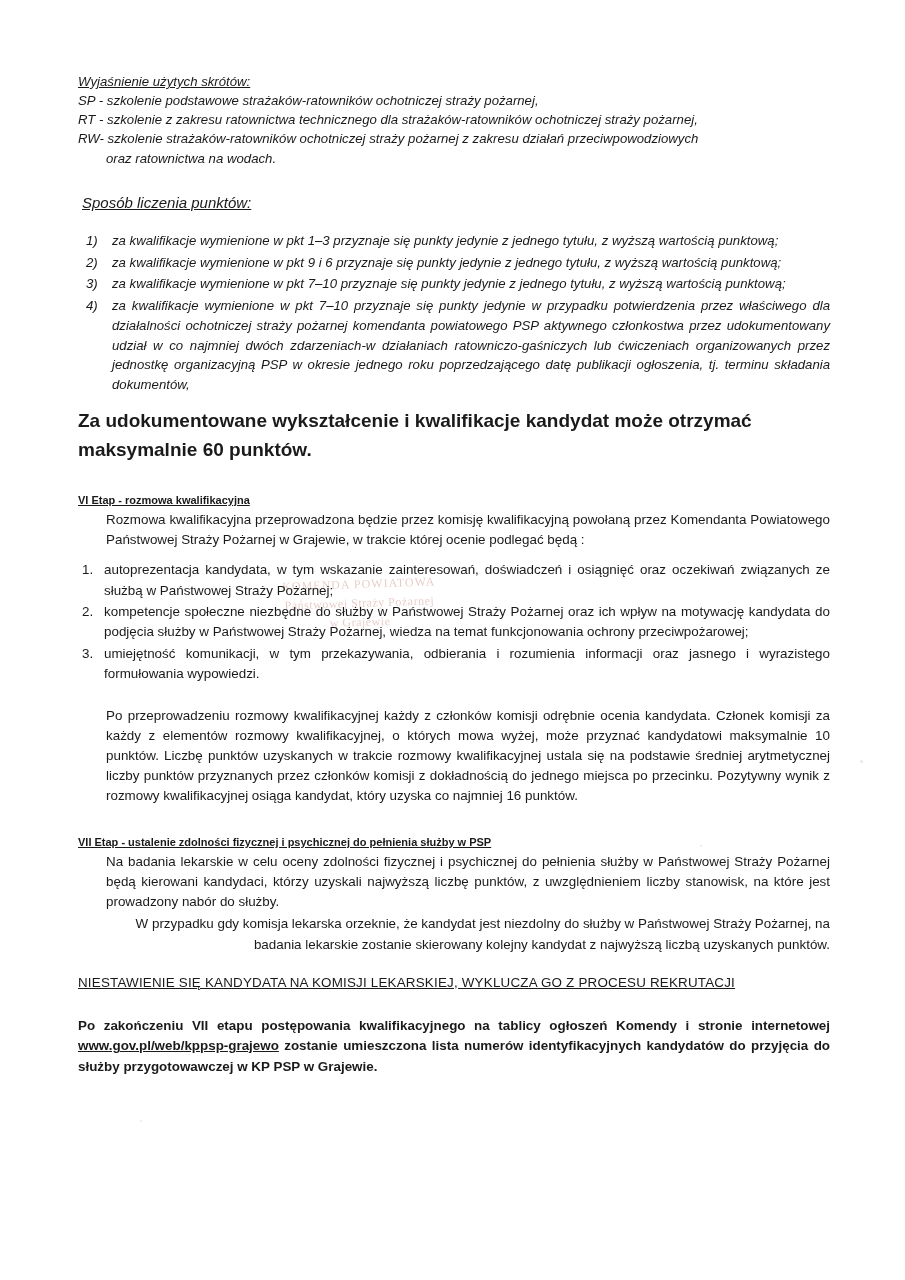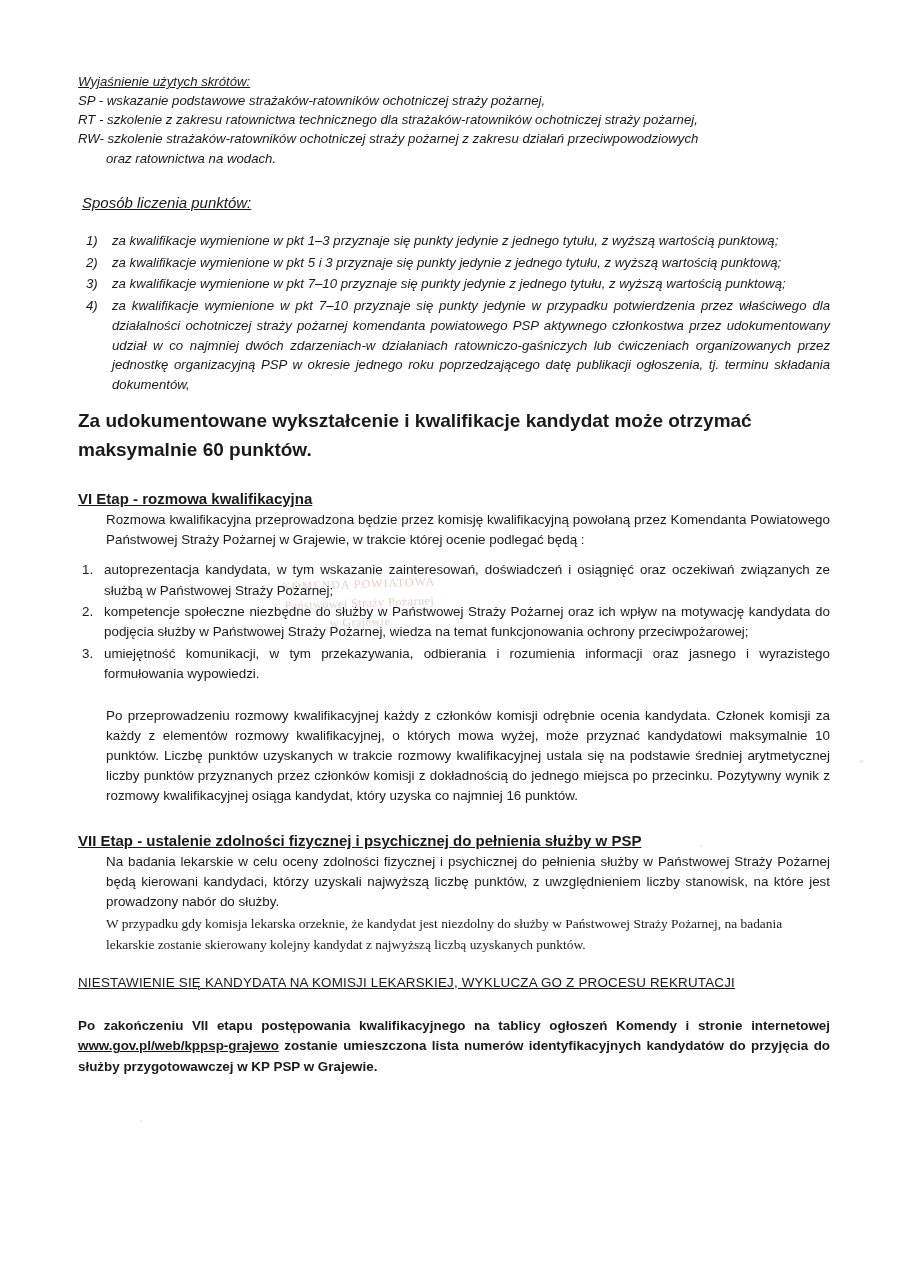--- a/index.html
+++ b/index.html
@@ -72,32 +72,32 @@
   }
 
   .bold-line {
     font-weight: bold;
     font-size: 19px;
     line-height: 1.5;
   }
 
   .head-ul {
     font-weight: bold;
-    font-size: 15px;
+    font-size: 11px;
     text-decoration: underline;
     display: inline-block;
   }
 
   .para {
     font-size: 13.4px;
     line-height: 1.5;
     text-align: justify;
     margin-left: 28px;
   }
-  .para.nj { text-align: left; font-family: Liberation Serif, serif; }
+  .para.nj { text-align: right; }
 
   ol.num-list {
     margin: 0;
     padding: 0;
     list-style: none;
     font-size: 13.4px;
   }
   ol.num-list > li {
     position: relative;
     padding-left: 26px;
@@ -164,39 +164,39 @@
   <div class="stamp">
     <div class="l1">KOMENDA POWIATOWA</div>
     <div class="l2">Państwowej Straży Pożarnej</div>
     <div class="l3">w Grajewie</div>
   </div>
 
   <div class="content">
 
     <div class="italic-block">
       <div class="hdr">Wyjaśnienie użytych skrótów:</div>
-      <div class="abbr-line">SP - wskazanie podstawowe strażaków-ratowników ochotniczej straży pożarnej,</div>
+      <div class="abbr-line">SP - szkolenie podstawowe strażaków-ratowników ochotniczej straży pożarnej,</div>
       <div class="abbr-line">RT - szkolenie z zakresu ratownictwa technicznego dla strażaków-ratowników ochotniczej straży pożarnej,</div>
       <div class="abbr-line">RW- szkolenie strażaków-ratowników ochotniczej straży pożarnej z zakresu działań przeciwpowodziowych</div>
       <div class="abbr-line indent-cont">oraz ratownictwa na wodach.</div>
     </div>
 
     <div class="gap-lg"></div>
 
     <div>
       <div class="section-title-underline" style="padding-left:4px;">Sposób liczenia punktów:</div>
       <div class="gap-md"></div>
       <ol class="it-list">
         <li>
           <span class="num">1)</span>
           <span>za kwalifikacje wymienione w pkt 1–3 przyznaje się punkty jedynie z jednego tytułu, z wyższą wartością punktową;</span>
         </li>
         <li>
           <span class="num">2)</span>
-          <span>za kwalifikacje wymienione w pkt 5 i 3 przyznaje się punkty jedynie z jednego tytułu, z wyższą wartością punktową;</span>
+          <span>za kwalifikacje wymienione w pkt 9 i 6 przyznaje się punkty jedynie z jednego tytułu, z wyższą wartością punktową;</span>
         </li>
         <li>
           <span class="num">3)</span>
           <span>za kwalifikacje wymienione w pkt 7–10 przyznaje się punkty jedynie z jednego tytułu, z wyższą wartością punktową;</span>
         </li>
         <li>
           <span class="num">4)</span>
           <span>za kwalifikacje wymienione w pkt 7–10 przyznaje się punkty jedynie w przypadku potwierdzenia przez właściwego dla działalności ochotniczej straży pożarnej komendanta powiatowego PSP aktywnego członkostwa przez udokumentowany udział w co najmniej dwóch zdarzeniach-w działaniach ratowniczo-gaśniczych lub ćwiczeniach organizowanych przez jednostkę organizacyjną PSP w okresie jednego roku poprzedzającego datę publikacji ogłoszenia, tj. terminu składania dokumentów,</span>
         </li>
       </ol>

